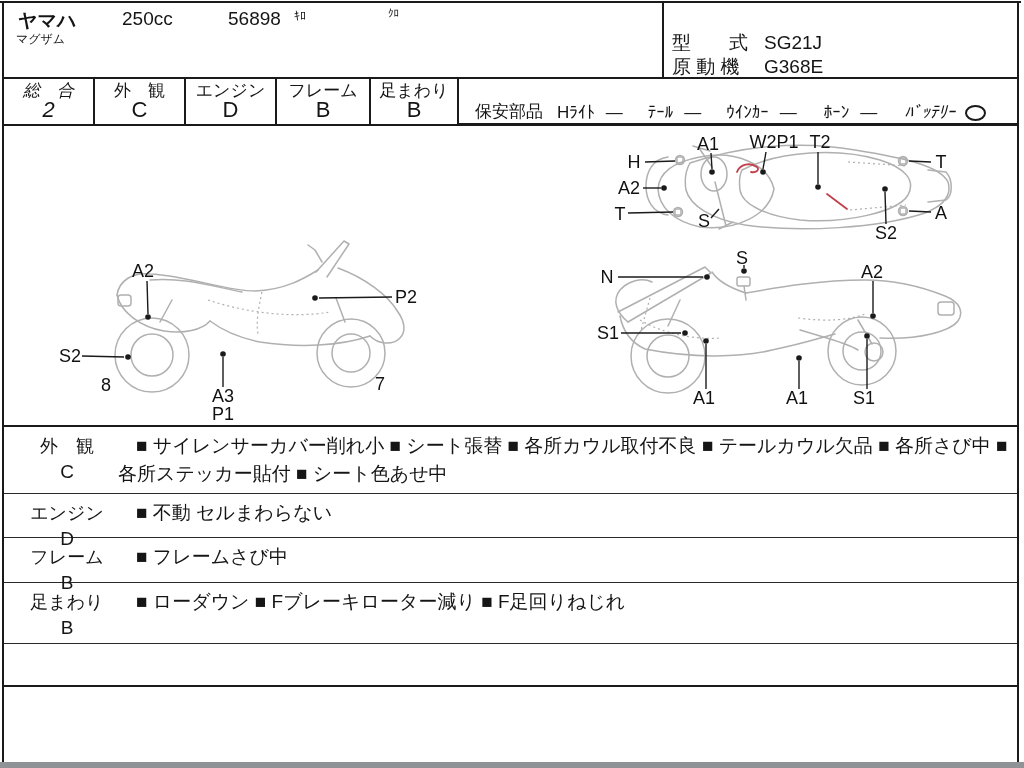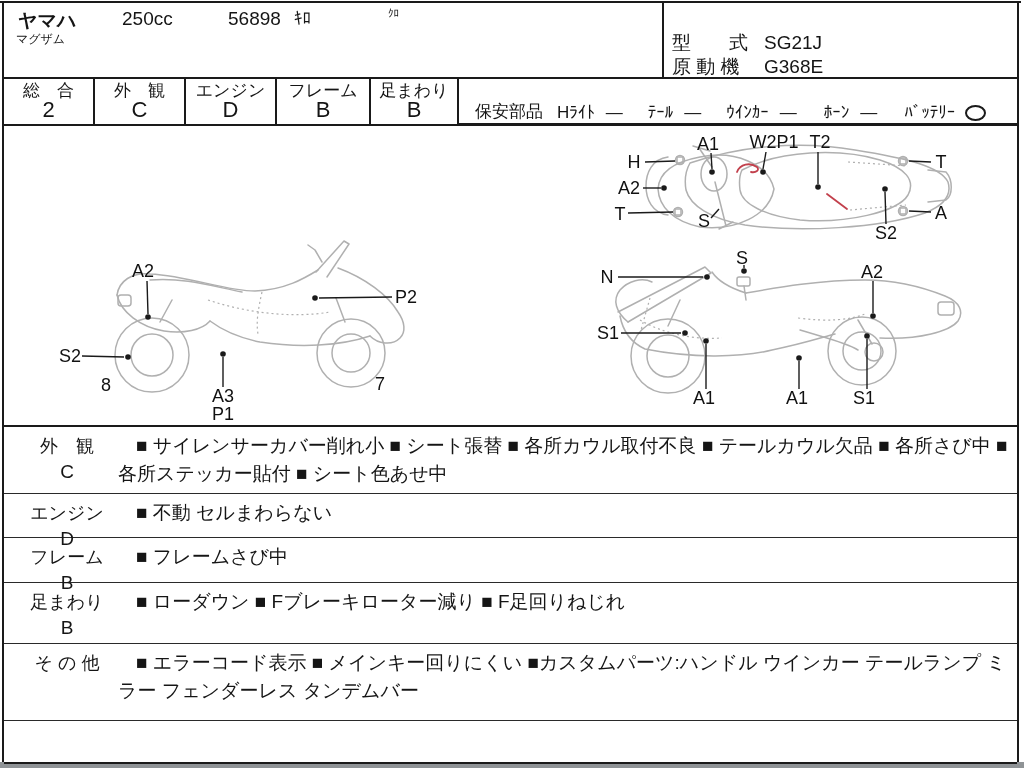--- a/index.html
+++ b/index.html
@@ -61,36 +61,36 @@
 
   <div class="abs border-top"></div>
   <div class="abs border-left"></div>
   <div class="abs border-right"></div>
   <div class="abs page-bottom-edge"></div>
 
   <div class="abs header">
     <span class="h-text" style="left:14px;top:5px;font-weight:bold;">ヤマハ</span>
     <span class="h-text" style="left:118px;top:5px;">250cc</span>
     <span class="h-text" style="left:224px;top:5px;">56898</span>
-    <span class="h-text" style="left:290px;top:6px;font-size:17px;text-align:right;">ｷﾛ</span>
+    <span class="h-text" style="left:290px;top:6px;font-size:12px;text-align:right;">ｷﾛ</span>
     <span class="h-text" style="left:384px;top:4px;font-size:11px;">ｸﾛ</span>
     <span class="h-text" style="left:12px;top:28px;font-size:12px;">マグザム</span>
 
     <div class="vdiv-header"></div>
 
     <div class="id-row" style="top:27px;">
       <span class="id-label">型　　式</span><span>SG21J</span>
     </div>
     <div class="id-row" style="top:51px;">
       <span class="id-label">原 動 機</span><span>G368E</span>
     </div>
   </div>
 
   <div class="abs grade-strip">
-    <div class="grade-cell" style="width:91px;">
+    <div class="grade-cell" style="width:91px;font-style:italic;">
       <div class="glabel">総　合</div>
       <div class="gvalue">2</div>
     </div>
     <div class="grade-cell" style="width:91px;">
       <div class="glabel">外　観</div>
       <div class="gvalue">C</div>
     </div>
     <div class="grade-cell" style="width:91px;">
       <div class="glabel">エンジン</div>
       <div class="gvalue">D</div>
@@ -116,21 +116,21 @@
         </span>
         <span class="safety-item">
           <span class="safety-name" style="margin-left:26px;">ｳｲﾝｶｰ</span>
           <span class="safety-val">—</span>
         </span>
         <span class="safety-item">
           <span class="safety-name" style="margin-left:28px;">ﾎｰﾝ</span>
           <span class="safety-val">—</span>
         </span>
         <span class="safety-item">
-          <span class="safety-name" style="margin-left:28px;">ﾊﾞｯﾃﾘｰ</span>
+          <span class="safety-name" style="margin-left:28px;font-style:italic;">ﾊﾞｯﾃﾘｰ</span>
           <span class="circle-mark"></span>
         </span>
       </div>
     </div>
   </div>
 
   <div class="abs diagram">
     <svg width="1013" height="299" viewBox="4 126 1013 299">
 
       <g>
@@ -286,25 +286,18 @@
       </div>
       <div class="note-text">■ フレームさび中</div>
     </div>
     <div class="note-row" style="height:61px;">
       <div class="note-label-cell">
         <div>足まわり</div>
         <div class="note-grade">B</div>
       </div>
       <div class="note-text">■ ローダウン ■ Fブレーキローター減り ■ F足回りねじれ</div>
     </div>
-    <div class="note-row" style="height:77px;">
-      <div class="note-label-cell">
-        <div>そ の 他</div>
-        <div class="note-grade"></div>
-      </div>
-      <div class="note-text">■ エラーコード表示 ■ メインキー回りにくい ■カスタムパーツ:ハンドル ウインカー テールランプ ミラー フェンダーレス タンデムバー</div>
-    </div>
     <div class="note-row" style="height:43px;">
       <div class="note-text"></div>
     </div>
   </div>
 
 </div>
 
 </body></html>

